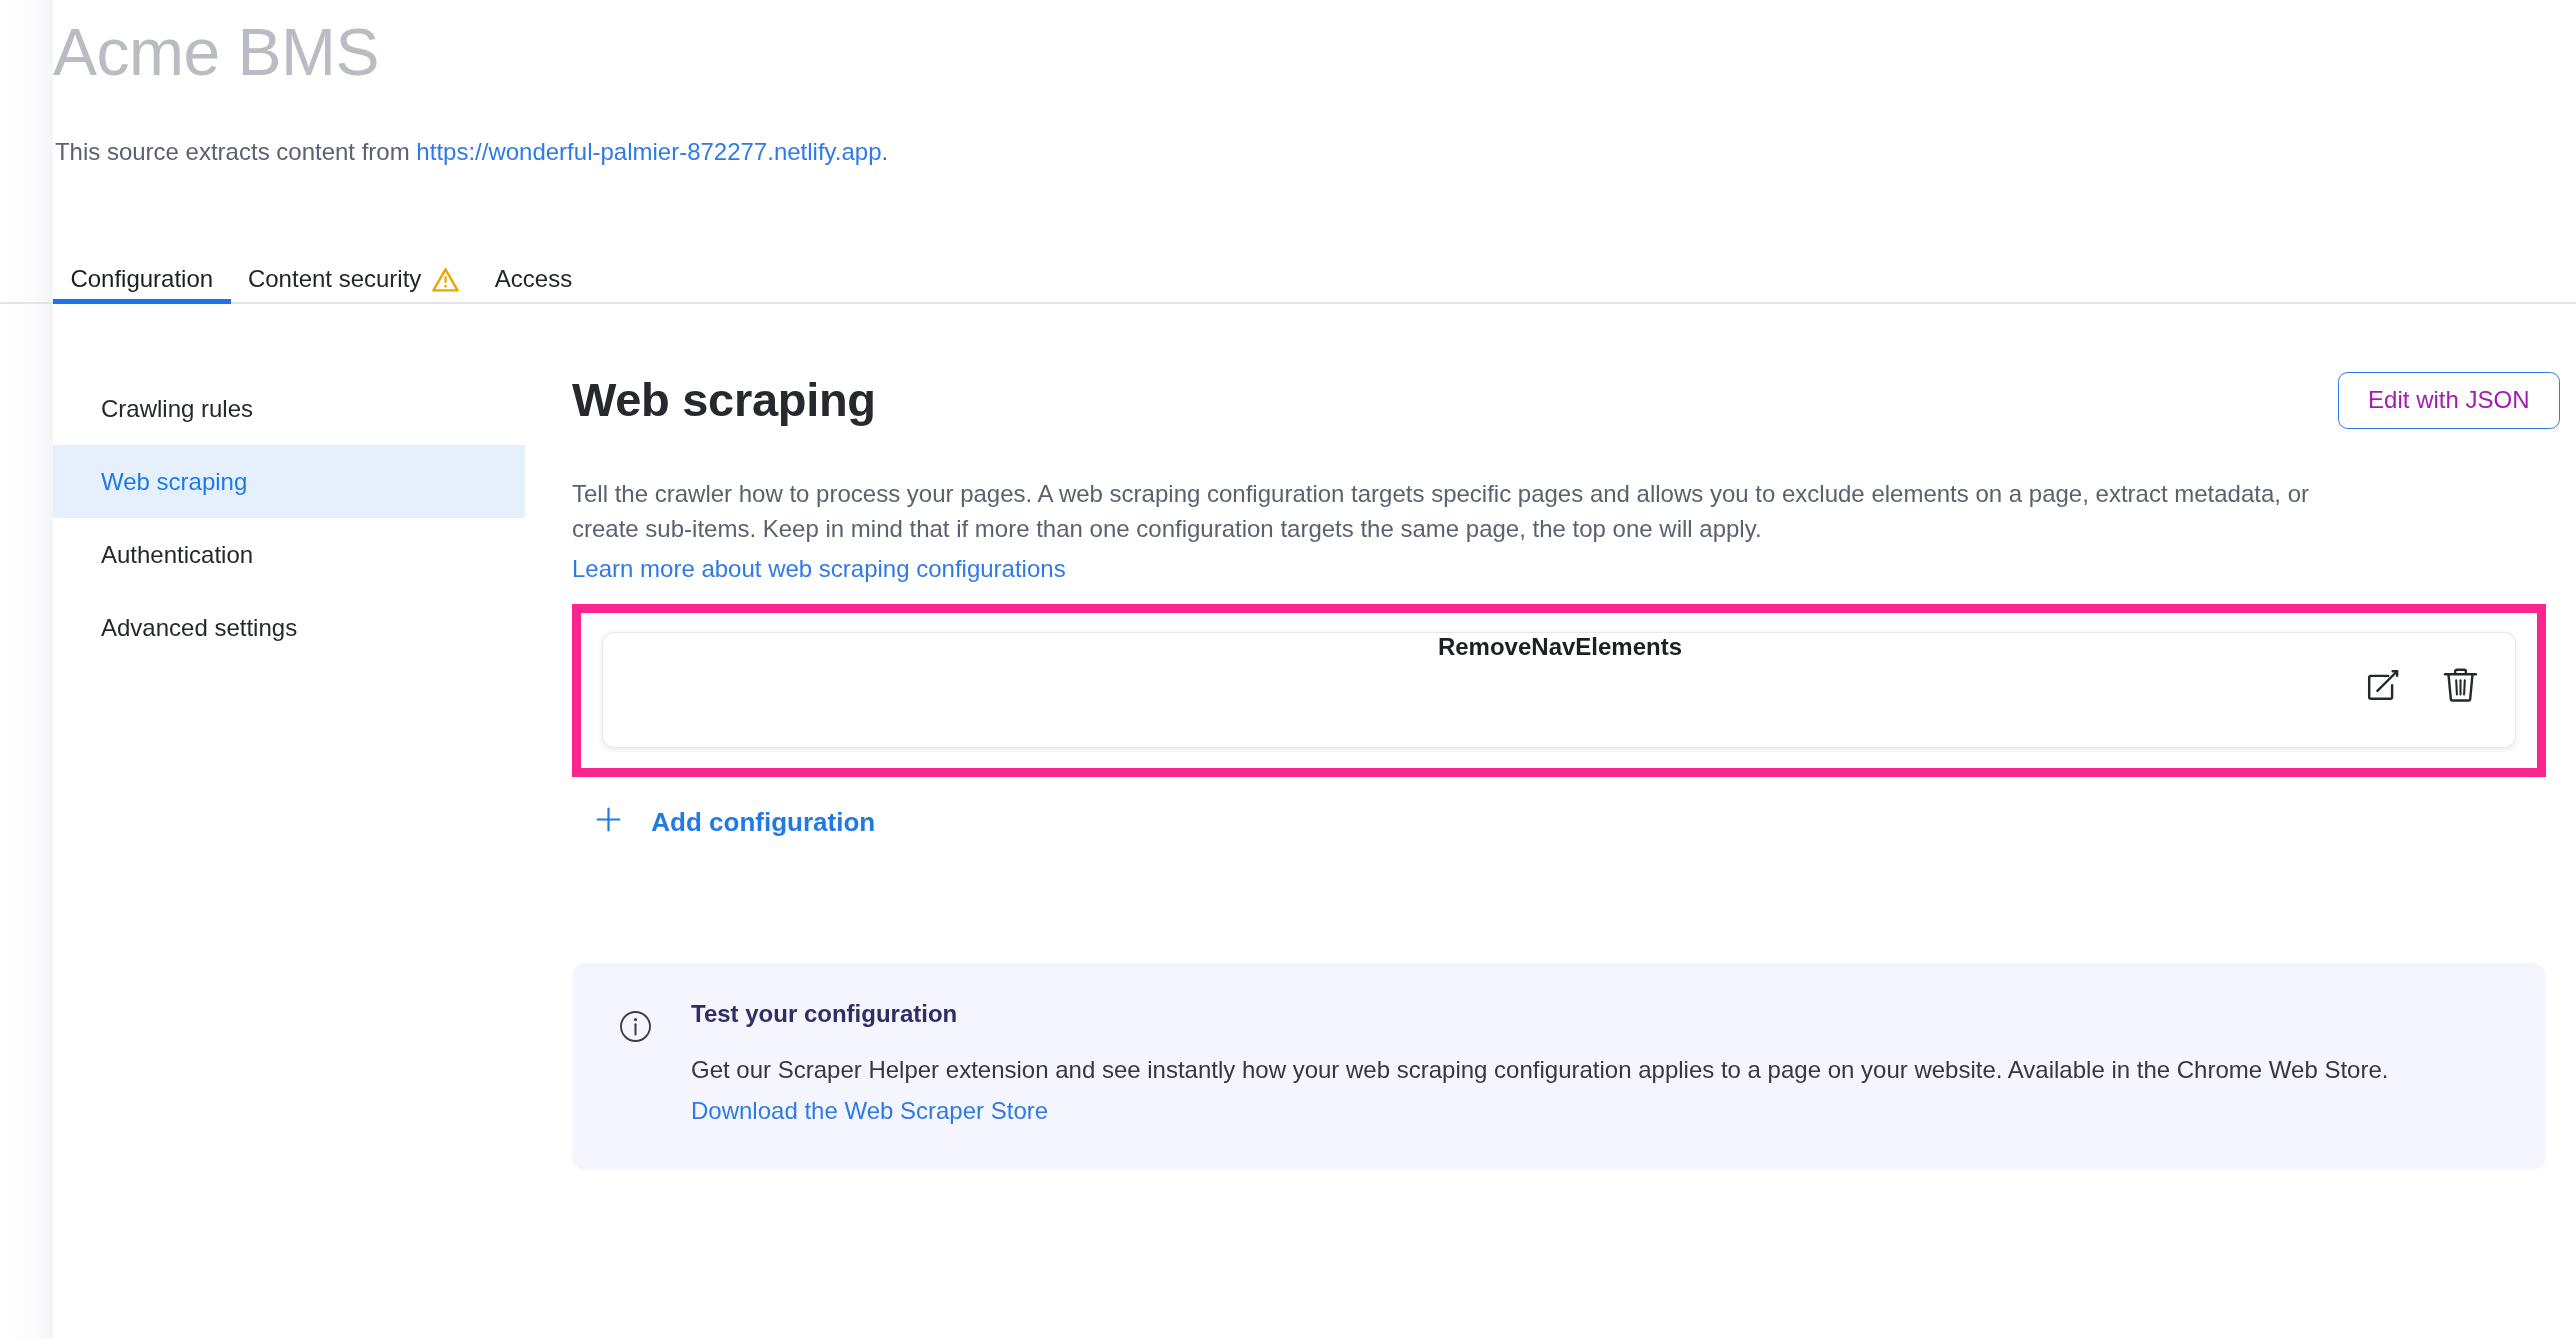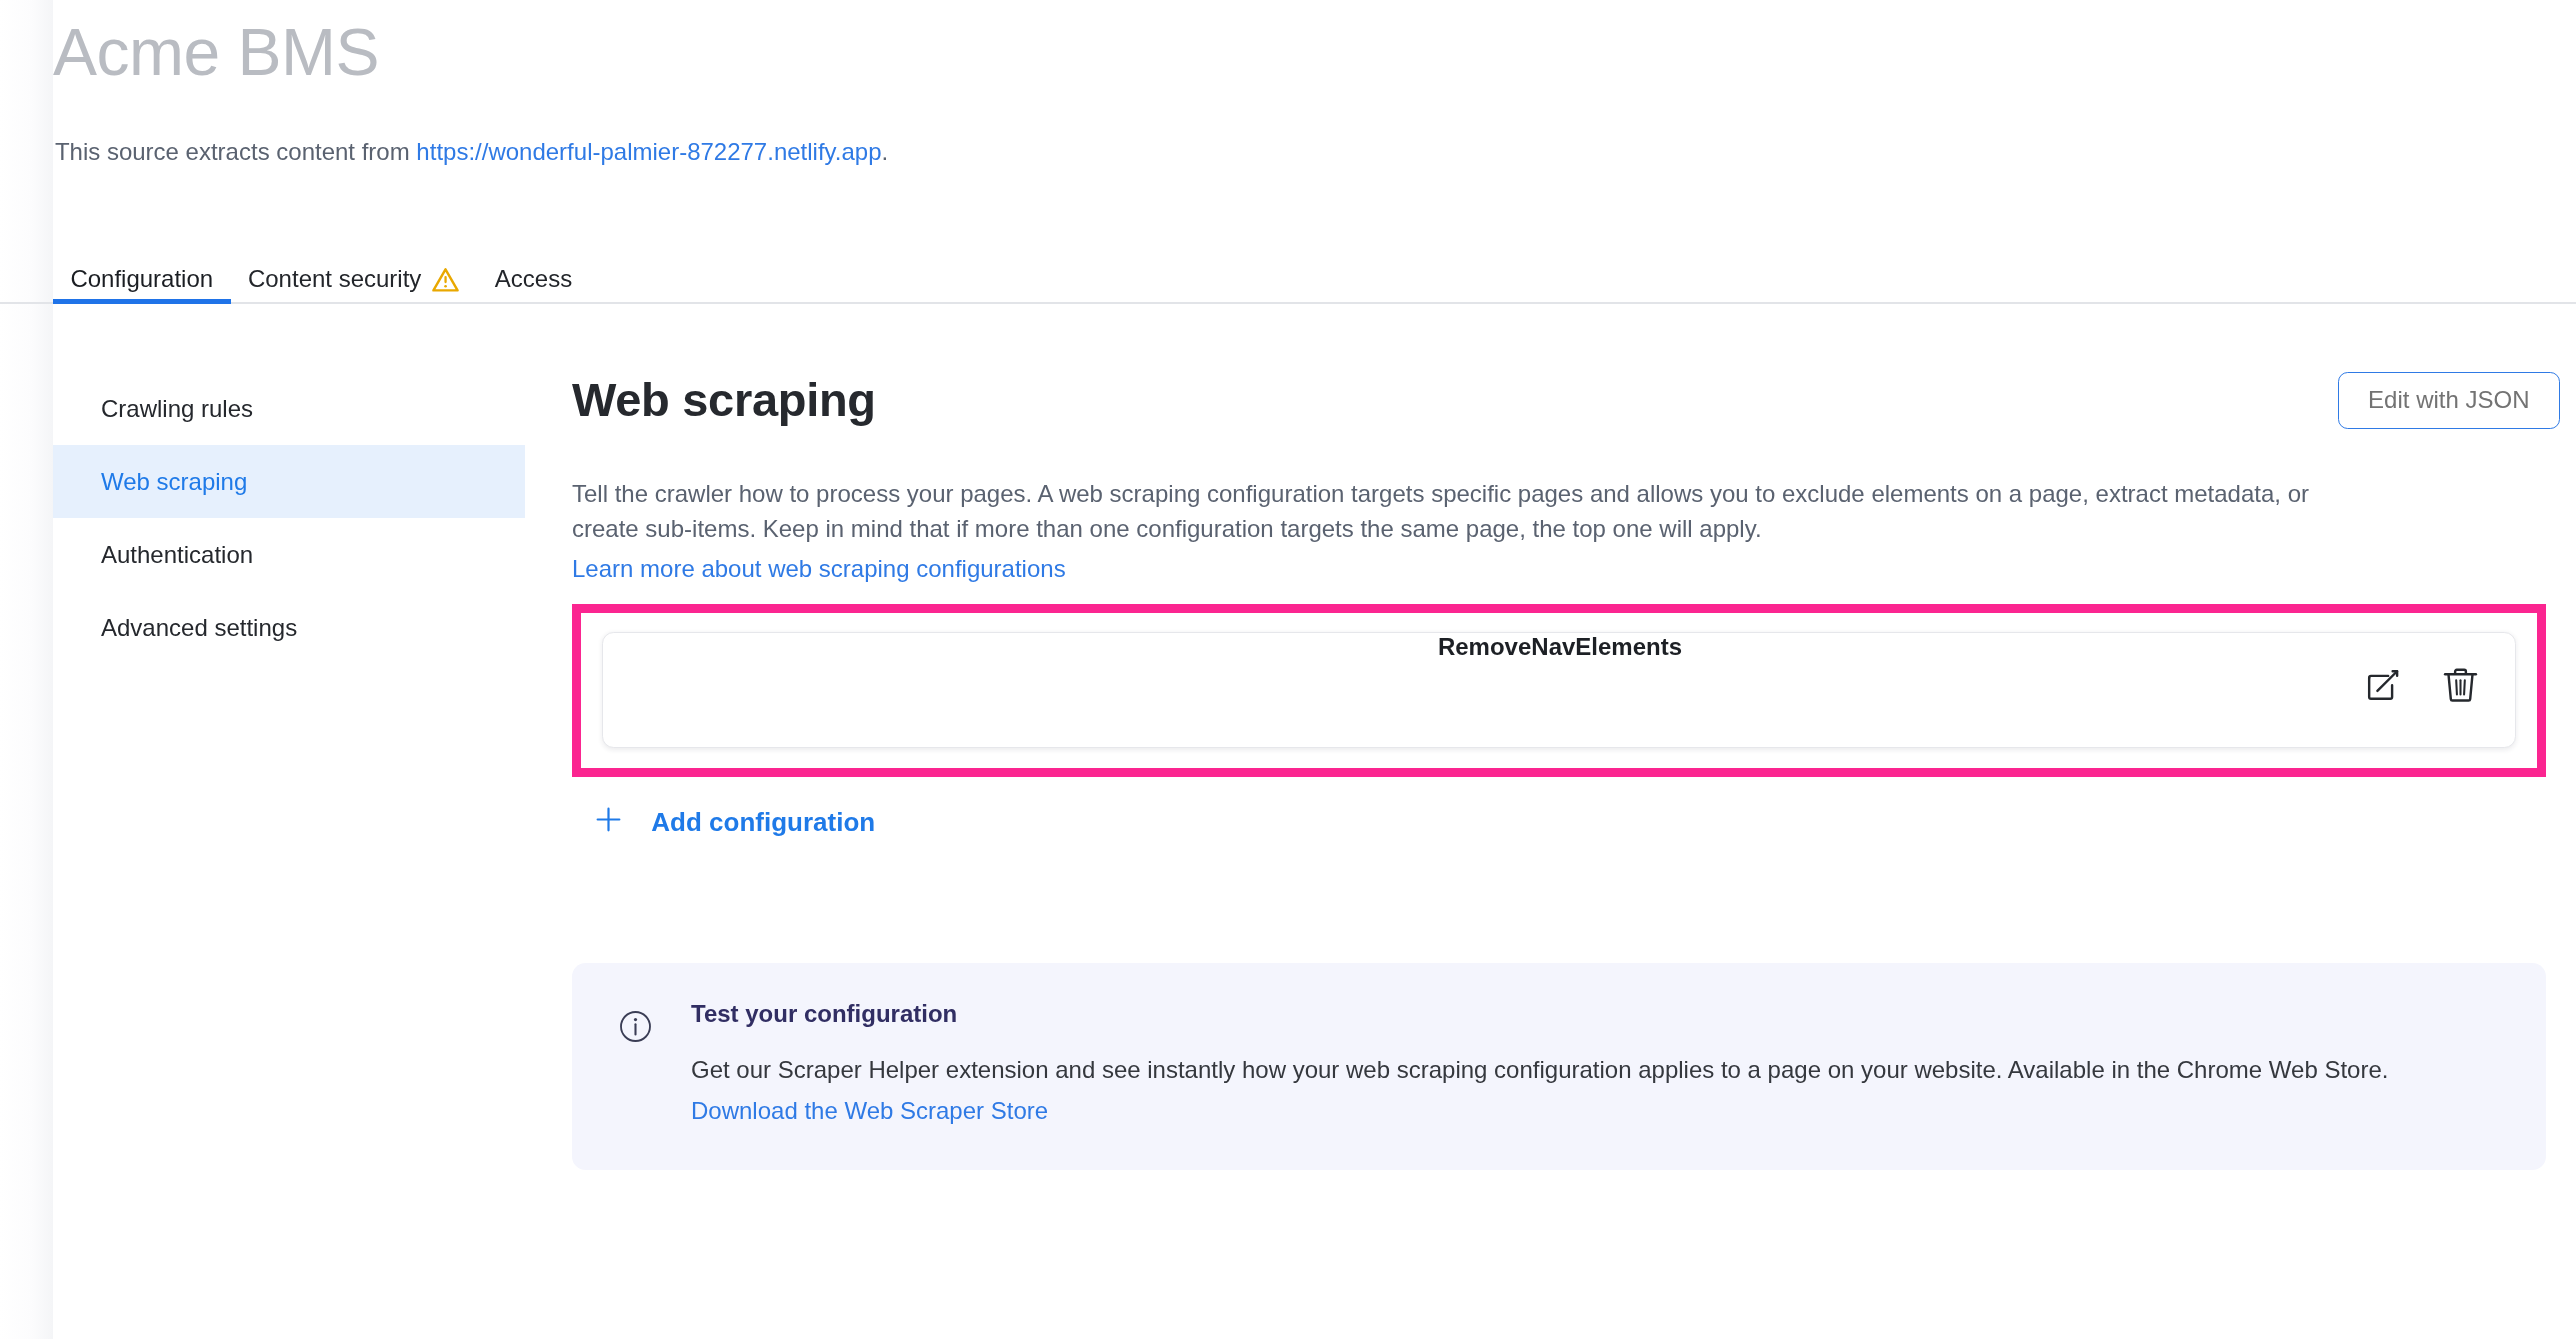--- a/index.html
+++ b/index.html
@@ -140,21 +140,21 @@
     left: 0; top: 9.7px;
     font-size: 47px;
     font-weight: 700;
     color: #26292e;
     letter-spacing: -0.3px;
   }
   .json-btn {
     position: absolute;
     right: 15.5px; top: 9.7px;
     border: 1.9px solid #2f7ae5;
-    color: #737373;
+    color: #a21caf;
     background: #ffffff;
     border-radius: 9.7px;
     font-size: 24px;
     font-family: "Liberation Sans", sans-serif;
     padding: 13.6px 29px;
     cursor: pointer;
     white-space: nowrap;
   }
 
   .main-desc {

